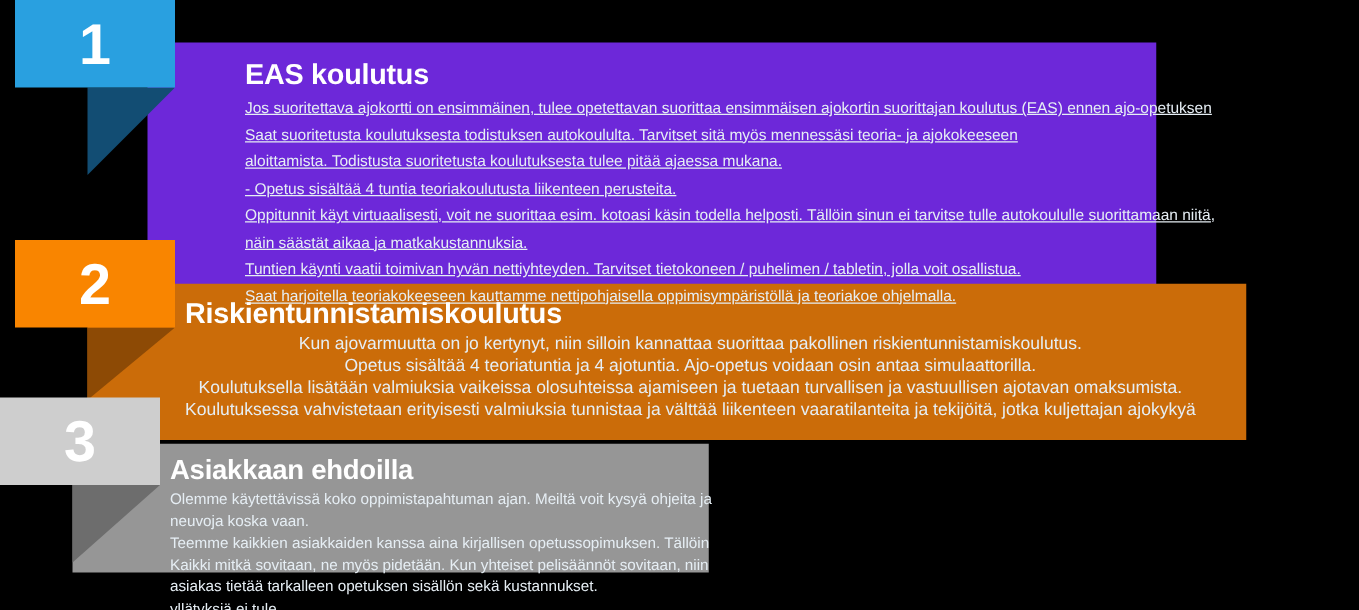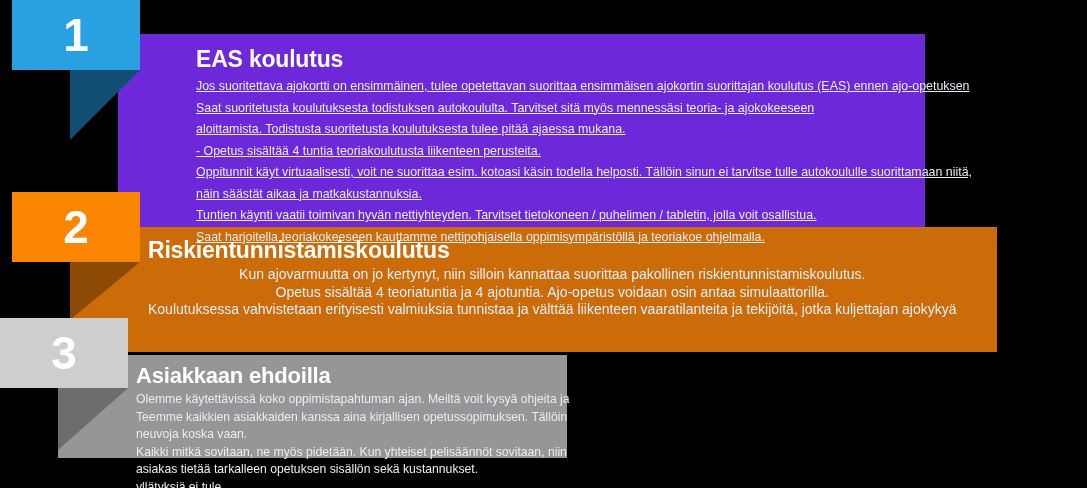--- a/index.html
+++ b/index.html
@@ -136,34 +136,35 @@
   <div class="fold" id="fold-1"></div>
   <div class="numbox" id="numbox-1">
     <span>1</span>
   </div>
 
   <div class="panel" id="panel-2">
     <div class="panel-title" id="title-2">Riskientunnistamiskoulutus</div>
     <div class="panel-lines" id="lines-2">
       <p>Kun ajovarmuutta on jo kertynyt, niin silloin kannattaa suorittaa pakollinen riskientunnistamiskoulutus.</p>
       <p>Opetus sisältää 4 teoriatuntia ja 4 ajotuntia. Ajo-opetus voidaan osin antaa simulaattorilla.</p>
+      <p>Koulutuksella lisätään valmiuksia vaikeissa olosuhteissa ajamiseen ja tuetaan turvallisen ja vastuullisen ajotavan omaksumista.</p>
       <p>Koulutuksessa vahvistetaan erityisesti valmiuksia tunnistaa ja välttää liikenteen vaaratilanteita ja tekijöitä, jotka kuljettajan ajokykyä</p>
     </div>
   </div>
   <div class="fold" id="fold-2"></div>
   <div class="numbox" id="numbox-2">
     <span>2</span>
   </div>
 
   <div class="panel" id="panel-3">
     <div class="panel-title" id="title-3">Asiakkaan ehdoilla</div>
     <div class="panel-lines" id="lines-3">
       <p>Olemme käytettävissä koko oppimistapahtuman ajan. Meiltä voit kysyä ohjeita ja</p>
+      <p>neuvoja koska vaan.</p>
       <p>Teemme kaikkien asiakkaiden kanssa aina kirjallisen opetussopimuksen. Tällöin</p>
-      <p>neuvoja koska vaan.</p>
       <p>Kaikki mitkä sovitaan, ne myös pidetään. Kun yhteiset pelisäännöt sovitaan, niin</p>
       <p>asiakas tietää tarkalleen opetuksen sisällön sekä kustannukset.</p>
       <p>yllätyksiä ei tule.</p>
     </div>
   </div>
   <div class="fold" id="fold-3"></div>
   <div class="numbox" id="numbox-3">
     <span>3</span>
   </div>
 

